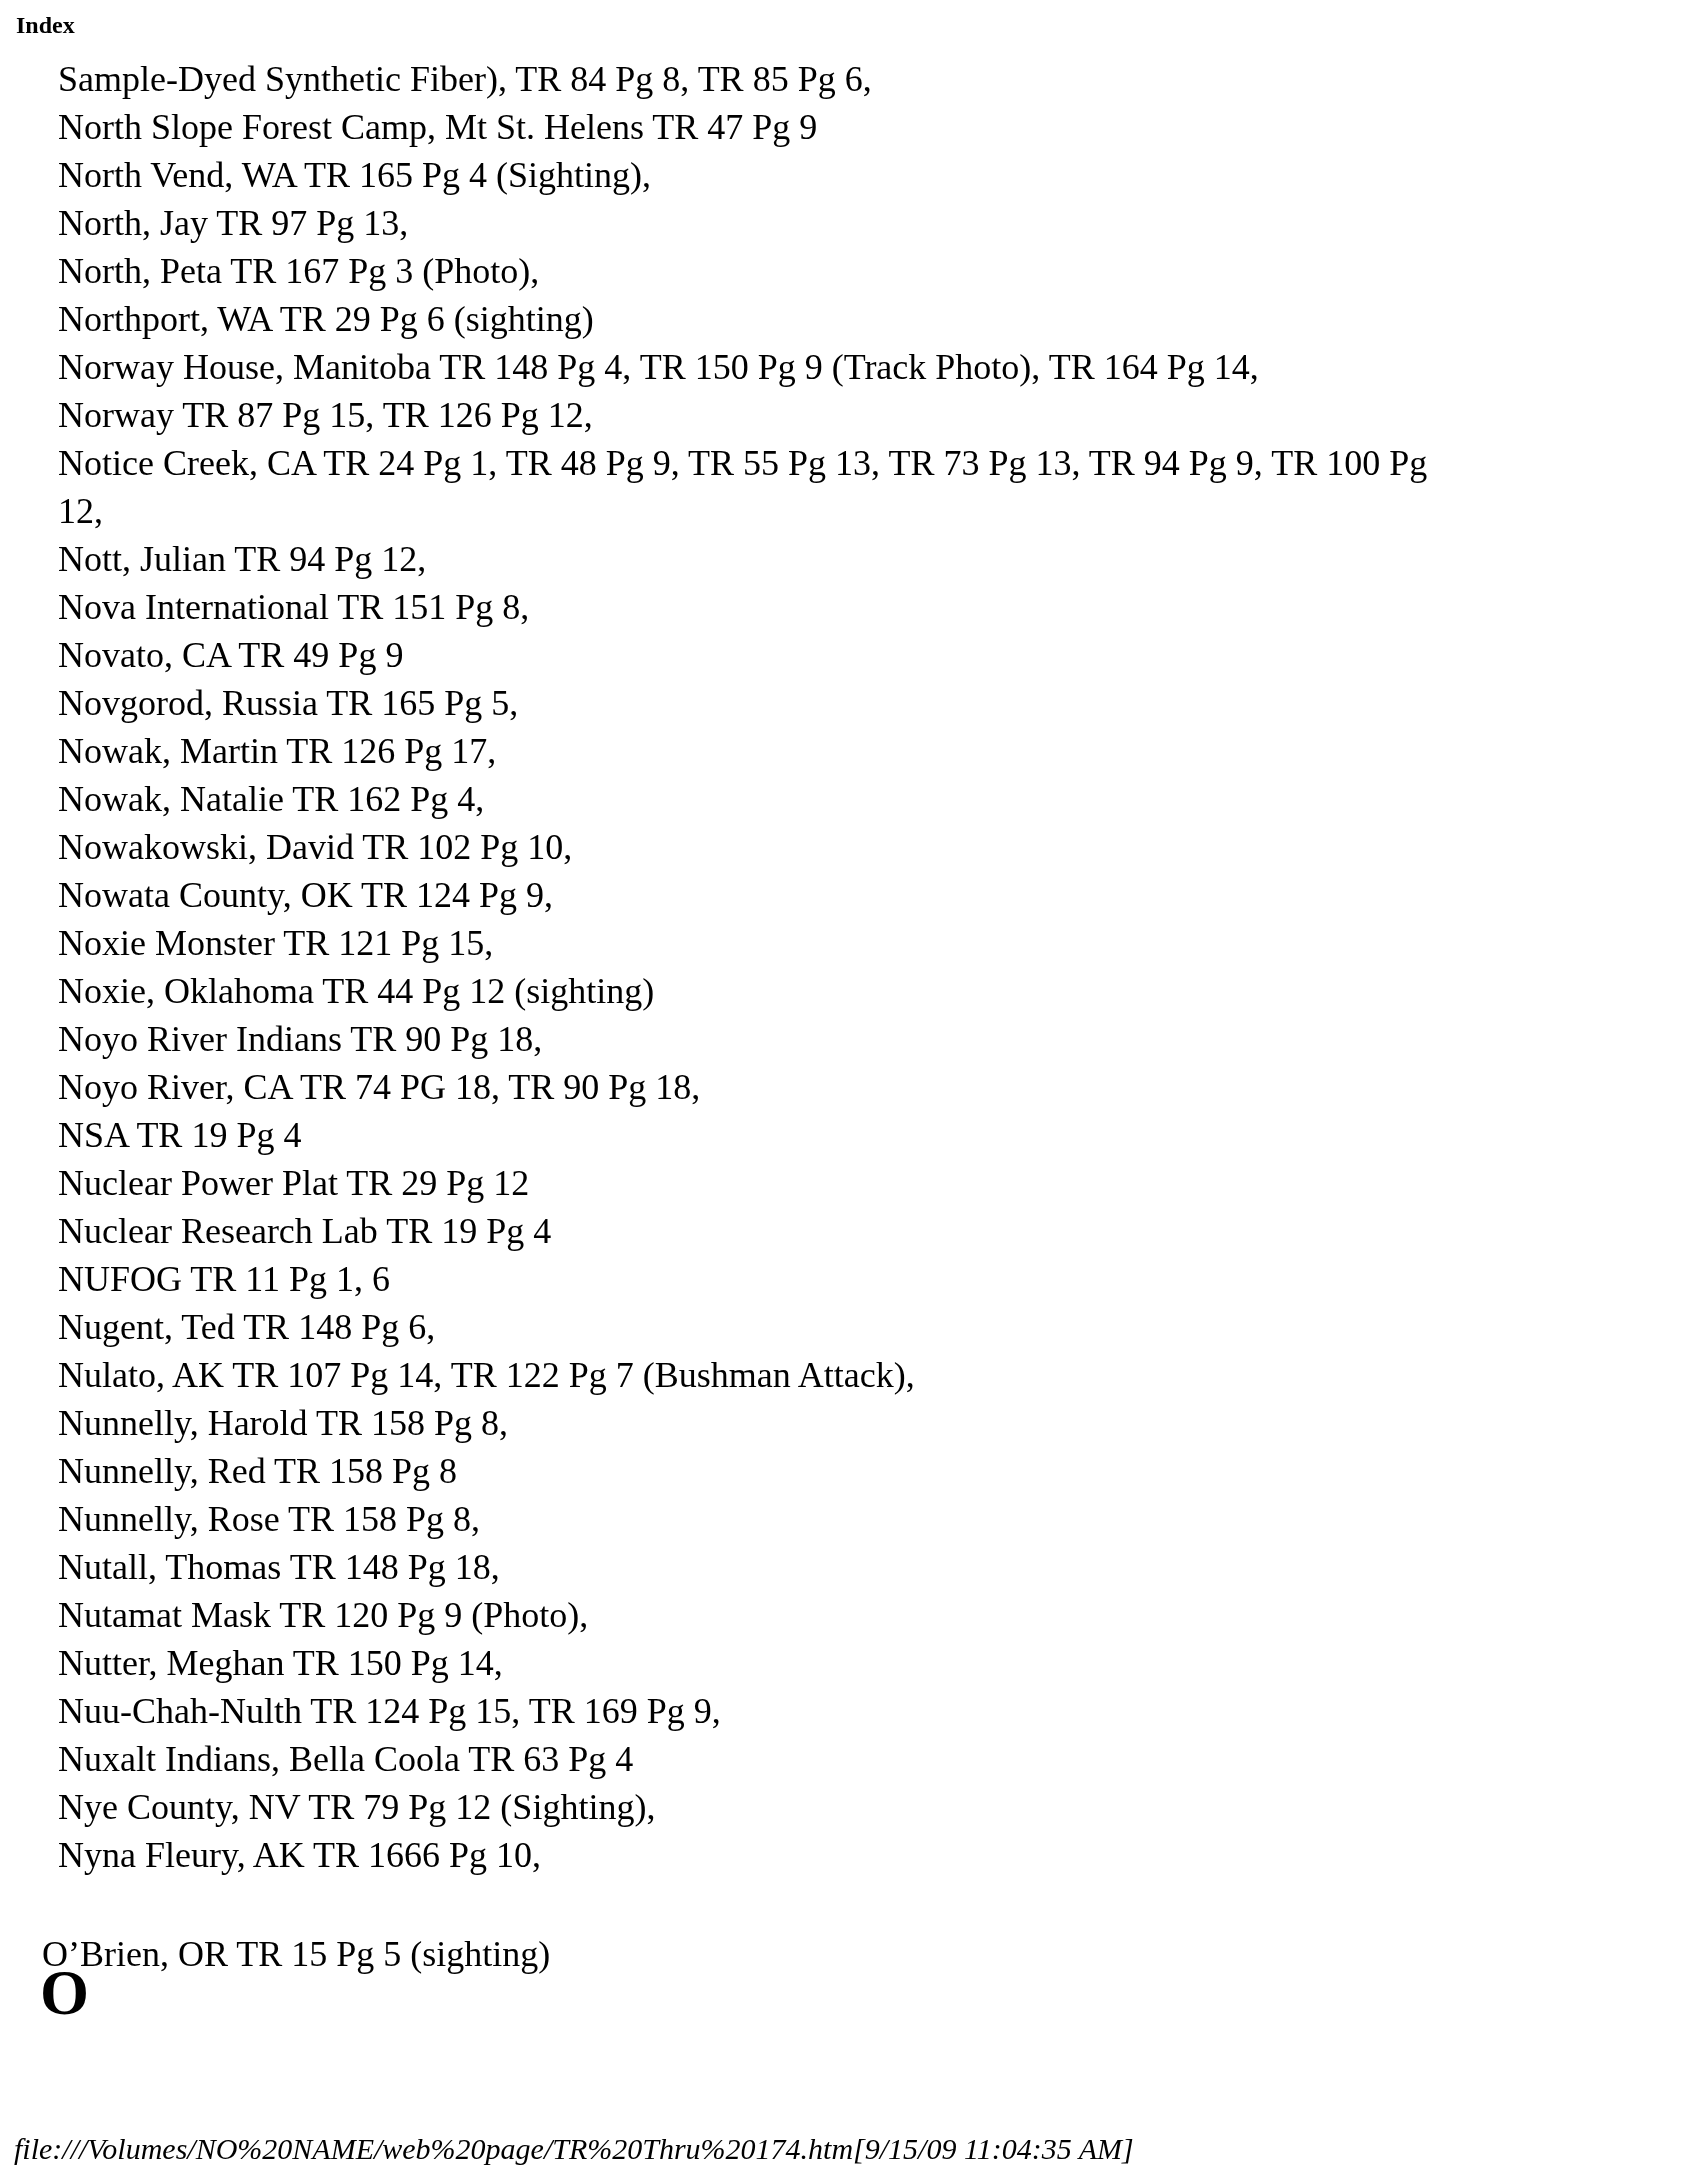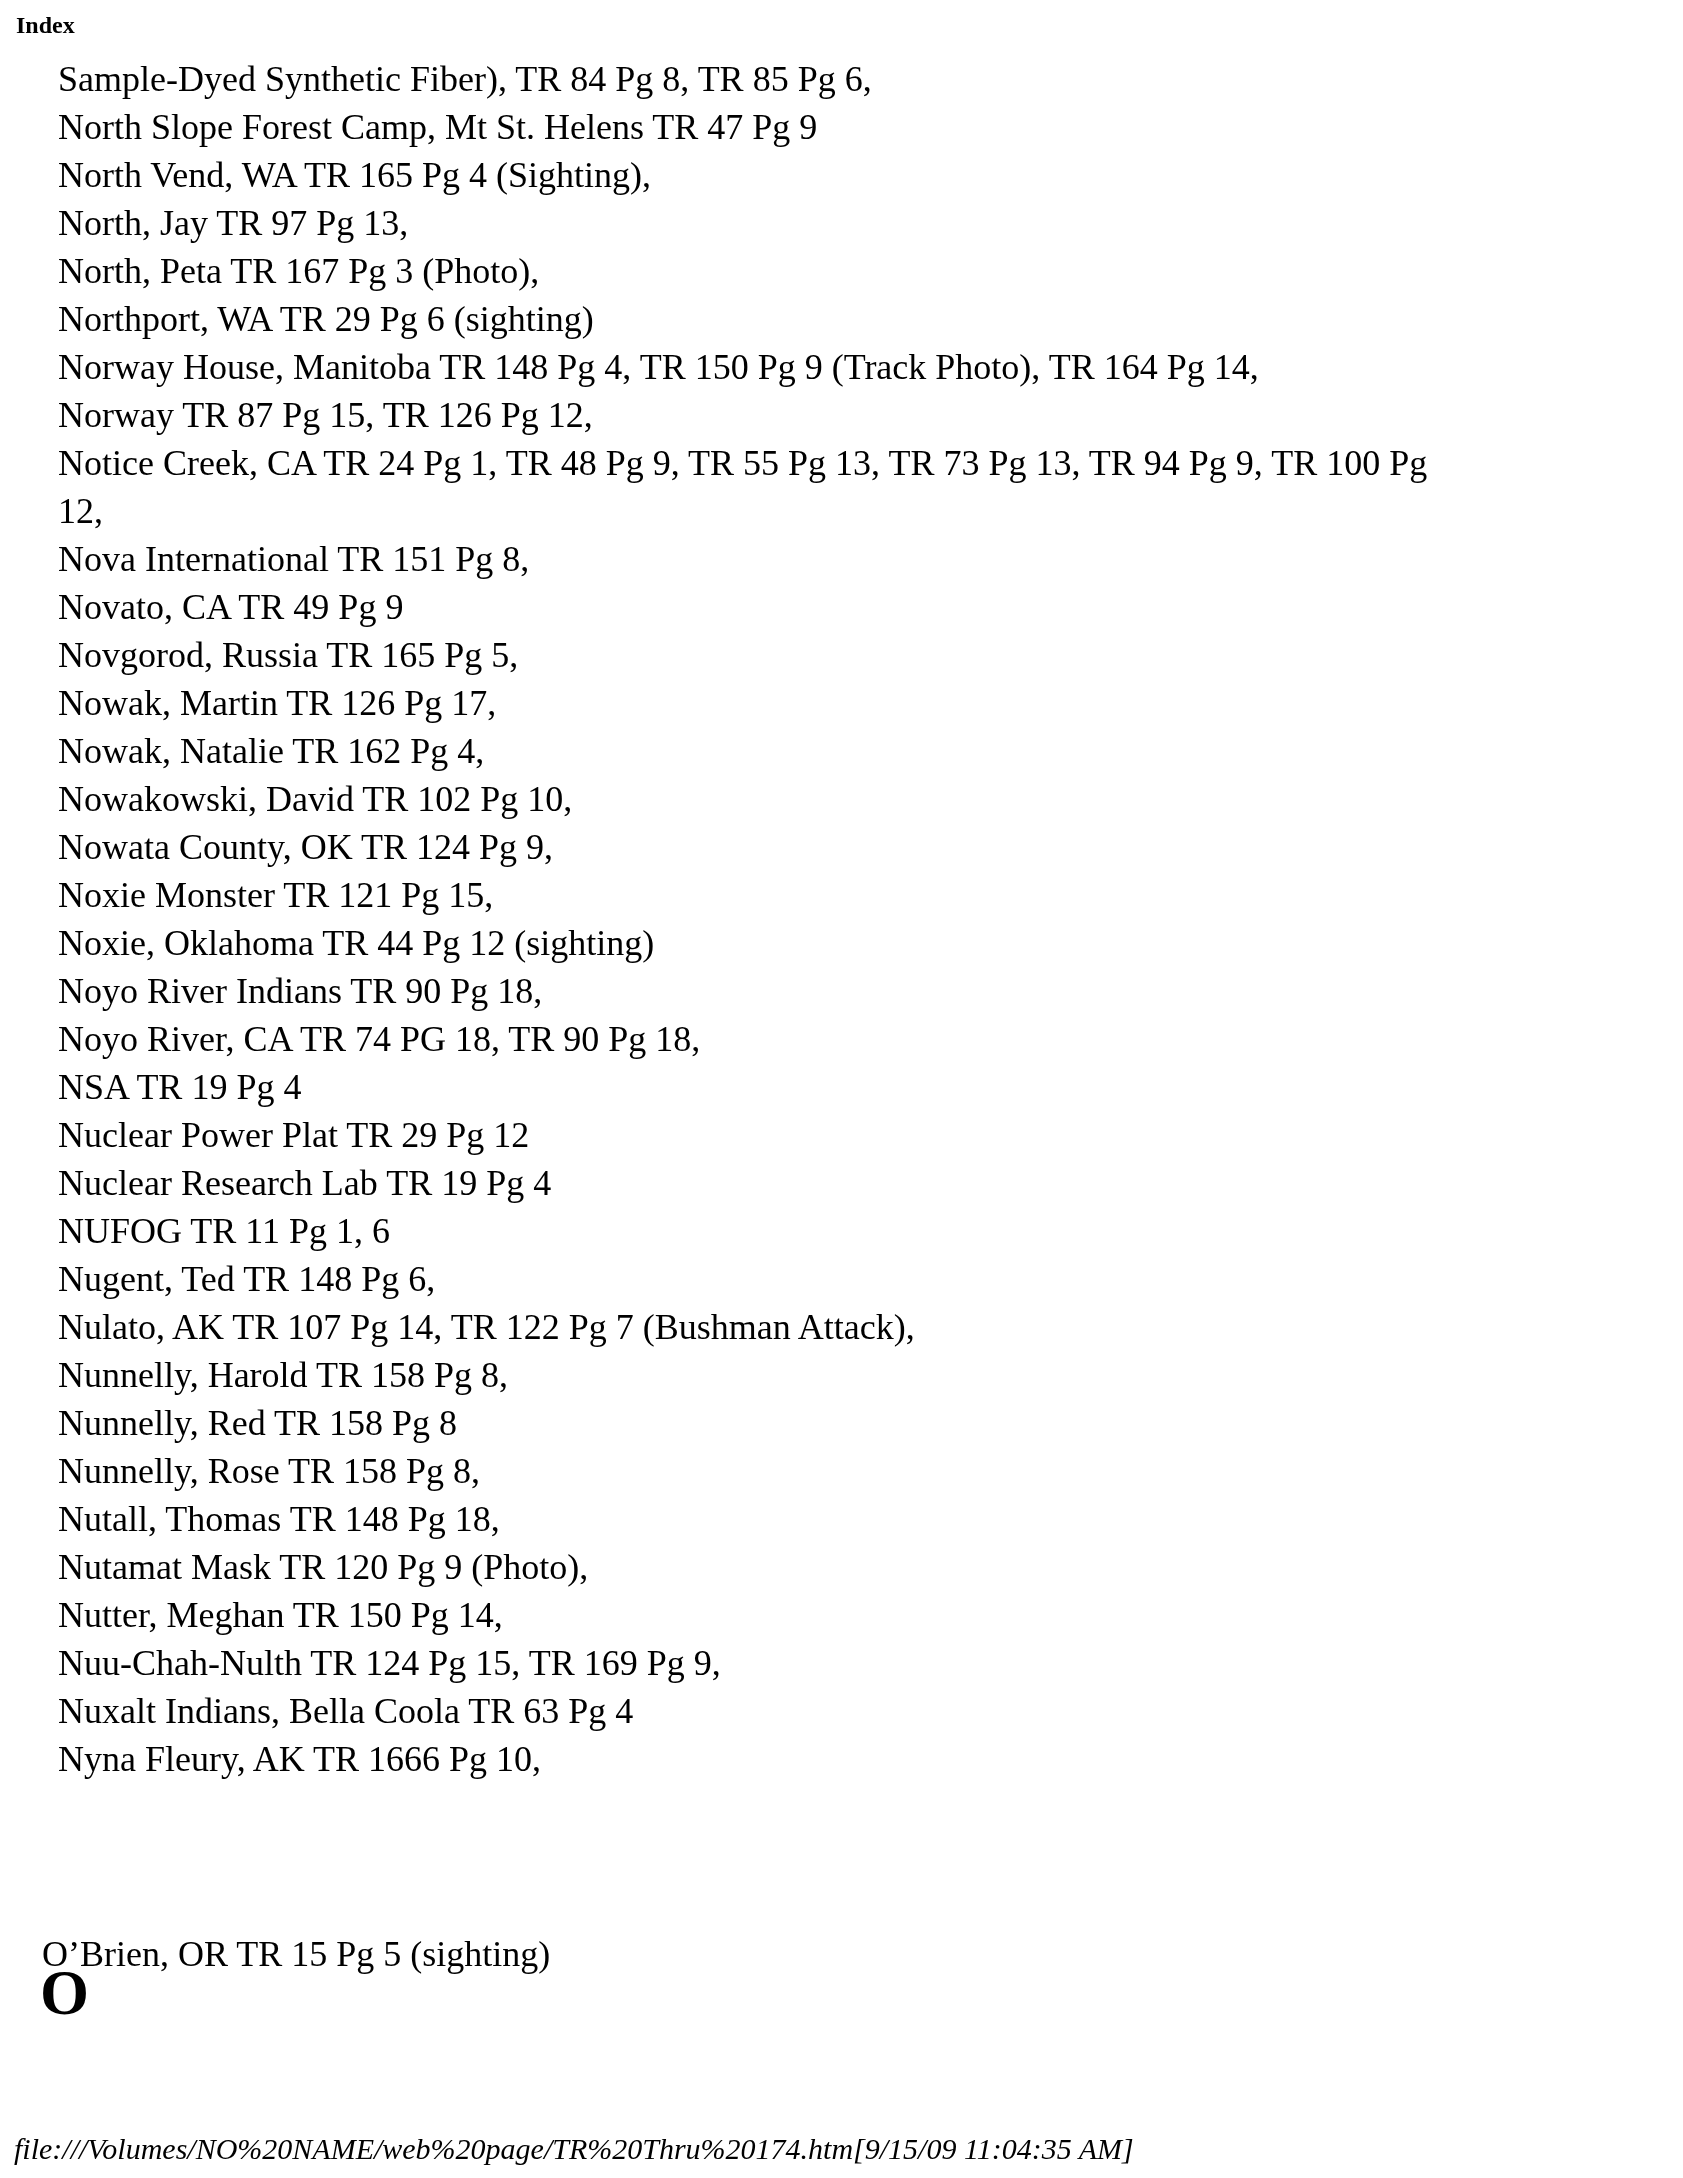--- a/index.html
+++ b/index.html
@@ -73,20 +73,21 @@
     <div class="entry-line">Sample-Dyed Synthetic Fiber), TR 84 Pg 8, TR 85 Pg 6,</div>
     <div class="entry-line">North Slope Forest Camp, Mt St. Helens TR 47 Pg 9</div>
     <div class="entry-line">North Vend, WA TR 165 Pg 4 (Sighting),</div>
     <div class="entry-line">North, Jay TR 97 Pg 13,</div>
     <div class="entry-line">North, Peta TR 167 Pg 3 (Photo),</div>
     <div class="entry-line">Northport, WA TR 29 Pg 6 (sighting)</div>
     <div class="entry-line">Norway House, Manitoba TR 148 Pg 4, TR 150 Pg 9 (Track Photo), TR 164 Pg 14,</div>
     <div class="entry-line">Norway TR 87 Pg 15, TR 126 Pg 12,</div>
     <div class="entry-line">Notice Creek, CA TR 24 Pg 1, TR 48 Pg 9, TR 55 Pg 13, TR 73 Pg 13, TR 94 Pg 9, TR 100 Pg</div>
     <div class="entry-line">12,</div>
+    <div class="entry-line">Nott, Julian TR 94 Pg 12,</div>
     <div class="entry-line">Nova International TR 151 Pg 8,</div>
     <div class="entry-line">Novato, CA TR 49 Pg 9</div>
     <div class="entry-line">Novgorod, Russia TR 165 Pg 5,</div>
     <div class="entry-line">Nowak, Martin TR 126 Pg 17,</div>
     <div class="entry-line">Nowak, Natalie TR 162 Pg 4,</div>
     <div class="entry-line">Nowakowski, David TR 102 Pg 10,</div>
     <div class="entry-line">Nowata County, OK TR 124 Pg 9,</div>
     <div class="entry-line">Noxie Monster TR 121 Pg 15,</div>
     <div class="entry-line">Noxie, Oklahoma TR 44 Pg 12 (sighting)</div>
     <div class="entry-line">Noyo River Indians TR 90 Pg 18,</div>
@@ -98,20 +99,21 @@
     <div class="entry-line">Nugent, Ted TR 148 Pg 6,</div>
     <div class="entry-line">Nulato, AK TR 107 Pg 14, TR 122 Pg 7 (Bushman Attack),</div>
     <div class="entry-line">Nunnelly, Harold TR 158 Pg 8,</div>
     <div class="entry-line">Nunnelly, Red TR 158 Pg 8</div>
     <div class="entry-line">Nunnelly, Rose TR 158 Pg 8,</div>
     <div class="entry-line">Nutall, Thomas TR 148 Pg 18,</div>
     <div class="entry-line">Nutamat Mask TR 120 Pg 9 (Photo),</div>
     <div class="entry-line">Nutter, Meghan TR 150 Pg 14,</div>
     <div class="entry-line">Nuu-Chah-Nulth TR 124 Pg 15, TR 169 Pg 9,</div>
     <div class="entry-line">Nuxalt Indians, Bella Coola TR 63 Pg 4</div>
+    <div class="entry-line">Nye County, NV TR 79 Pg 12 (Sighting),</div>
     <div class="entry-line">Nyna Fleury, AK TR 1666 Pg 10,</div>
   </main>
 
 <h1 class="section-heading">O</h1>
 
 <div class="section-o-entries">
     <div class="entry-line">O’Brien, OR TR 15 Pg 5 (sighting)</div>
   </div>
 
 <div class="print-footer">file:///Volumes/NO%20NAME/web%20page/TR%20Thru%20174.htm[9/15/09 11:04:35 AM]</div>

